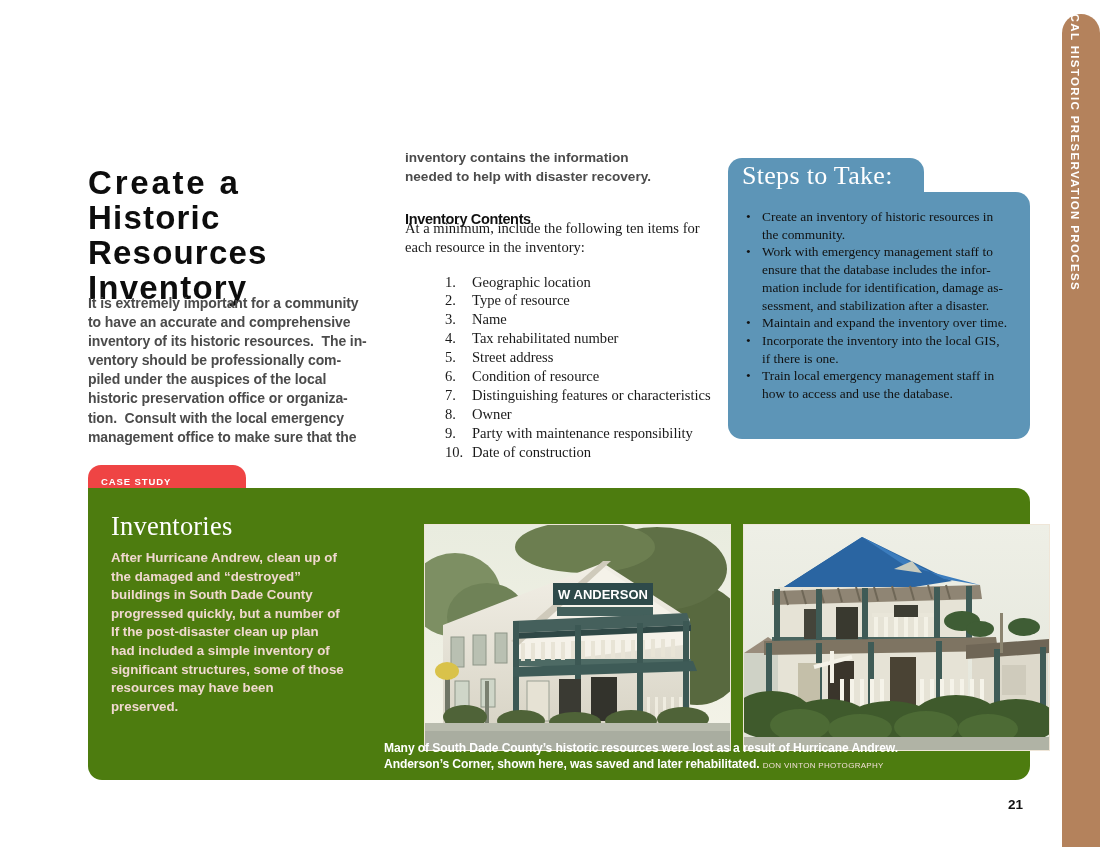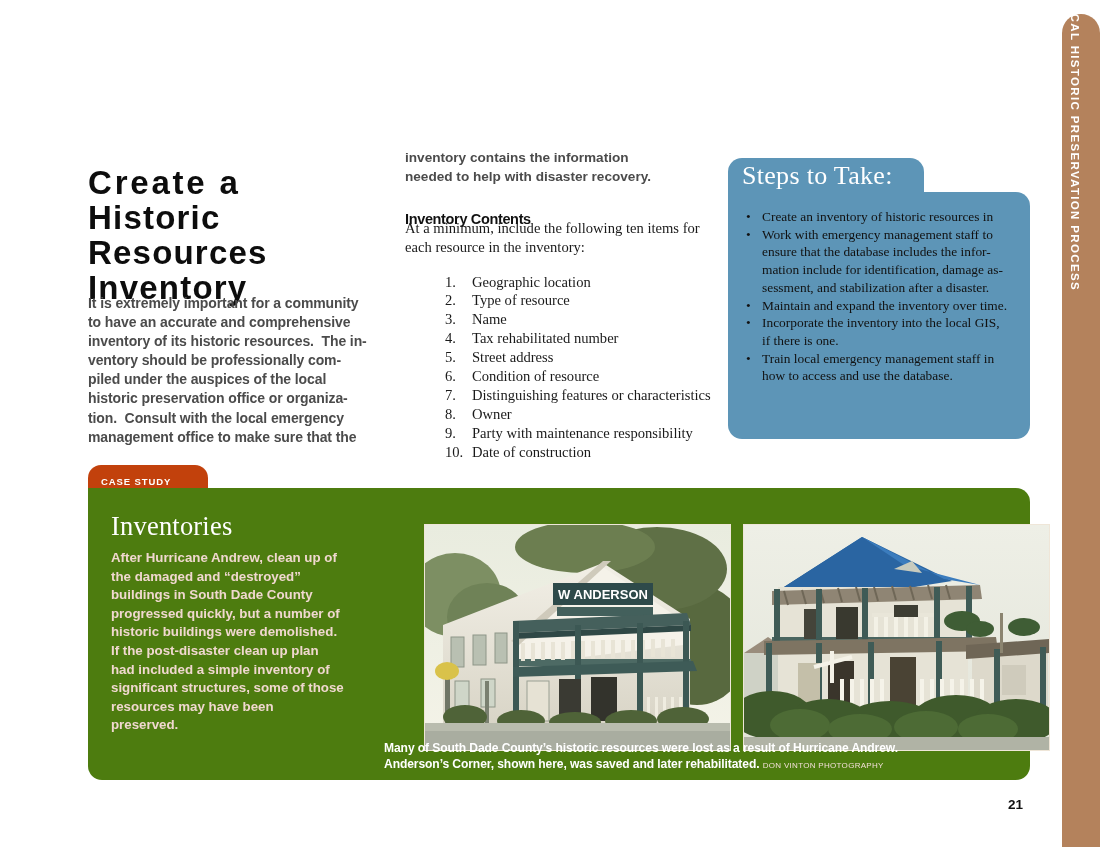--- a/index.html
+++ b/index.html
@@ -191,23 +191,24 @@
   }
   #steps-list .sli .ln { display: block; white-space: pre; }
 
   
   #case-tab {
     position: absolute;
     left: 88px;
     top: 465px;
     width: 120px;
     height: 36px;
-    background: #c2410c;
+    background: #ef4444;
     border-top-left-radius: 13px;
     border-top-right-radius: 13px;
+    padding-left: 38px;
   }
   #case-tab-label {
     position: absolute;
     left: 13px;
     top: 11px;
     font-family: "Liberation Sans", sans-serif;
     font-weight: bold;
     font-size: 9.5px;
     letter-spacing: 0.9px;
     color: #ffffff;
@@ -341,20 +342,21 @@
     </ol>
 
   <div id="steps-box">
     <div id="steps-head"></div>
     <div id="steps-body"></div>
     <div id="steps-title">Steps to Take:</div>
     <div id="steps-list">
         <div class="sli">
           <span class="bul">•</span>
           <span class="ln">Create an inventory of historic resources in</span>
+          <span class="ln">the community.</span>
         </div>
         <div class="sli">
           <span class="bul">•</span>
           <span class="ln">Work with emergency management staff to</span>
           <span class="ln">ensure that the database includes the infor-</span>
           <span class="ln">mation include for identification, damage as-</span>
           <span class="ln">sessment, and stabilization after a disaster.</span>
         </div>
         <div class="sli">
           <span class="bul">•</span>
@@ -377,21 +379,20 @@
     <span id="case-tab-label">CASE STUDY</span>
   </div>
 
   <div id="case-box">
     <div id="case-title">Inventories</div>
     <div id="case-body">
         <span class="ln">After Hurricane Andrew, clean up of</span>
         <span class="ln">the damaged and “destroyed”</span>
         <span class="ln">buildings in South Dade County</span>
         <span class="ln">progressed quickly, but a number of</span>
-        <span class="ln">historic buildings were demolished.</span>
         <span class="ln">If the post-disaster clean up plan</span>
         <span class="ln">had included a simple inventory of</span>
         <span class="ln">significant structures, some of those</span>
         <span class="ln">resources may have been</span>
         <span class="ln">preserved.</span>
       </div>
 
     <figure class="photo" id="photo-1">
       <svg viewBox="0 0 305 225" preserveAspectRatio="none" aria-hidden="true">
         <defs>

